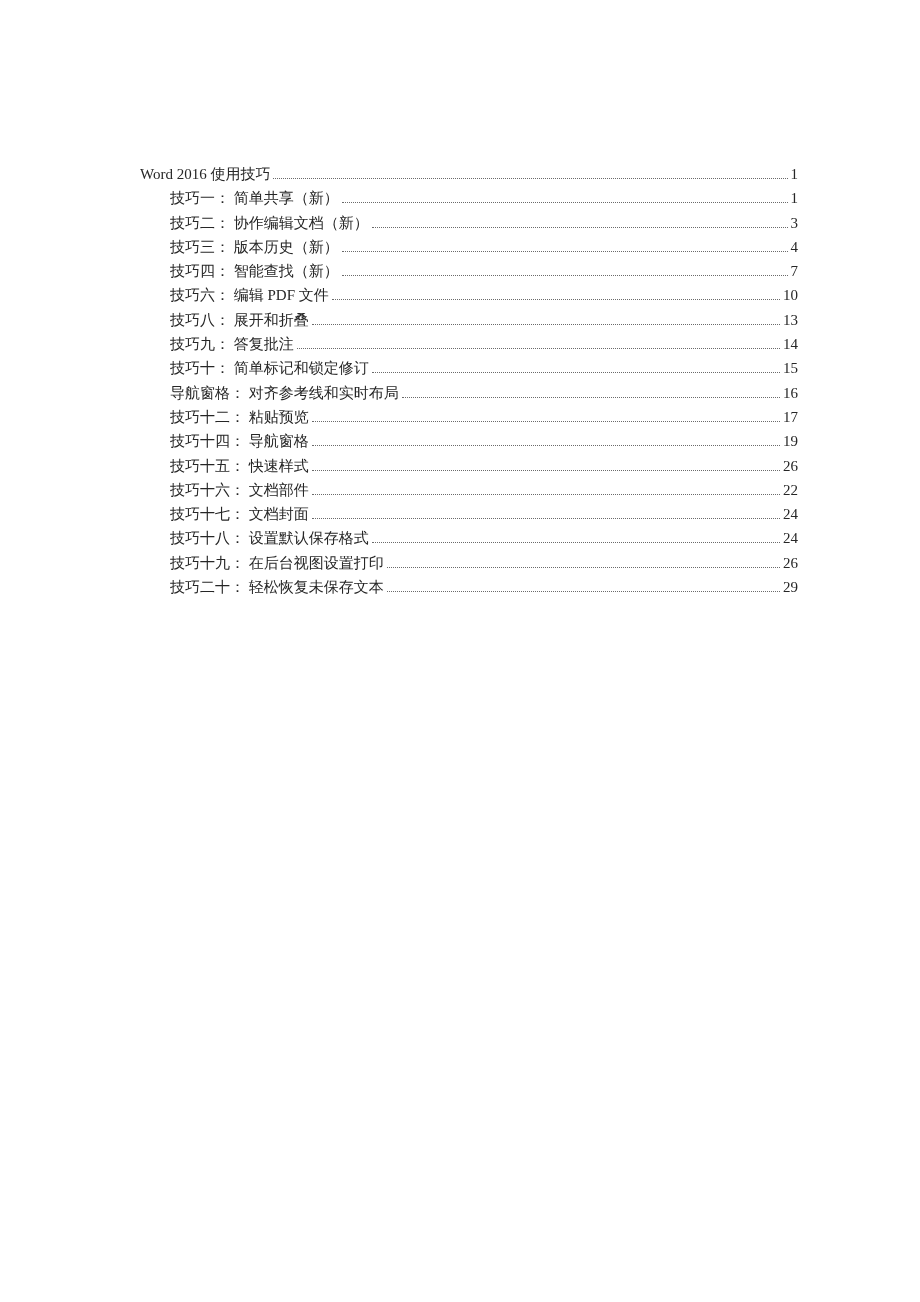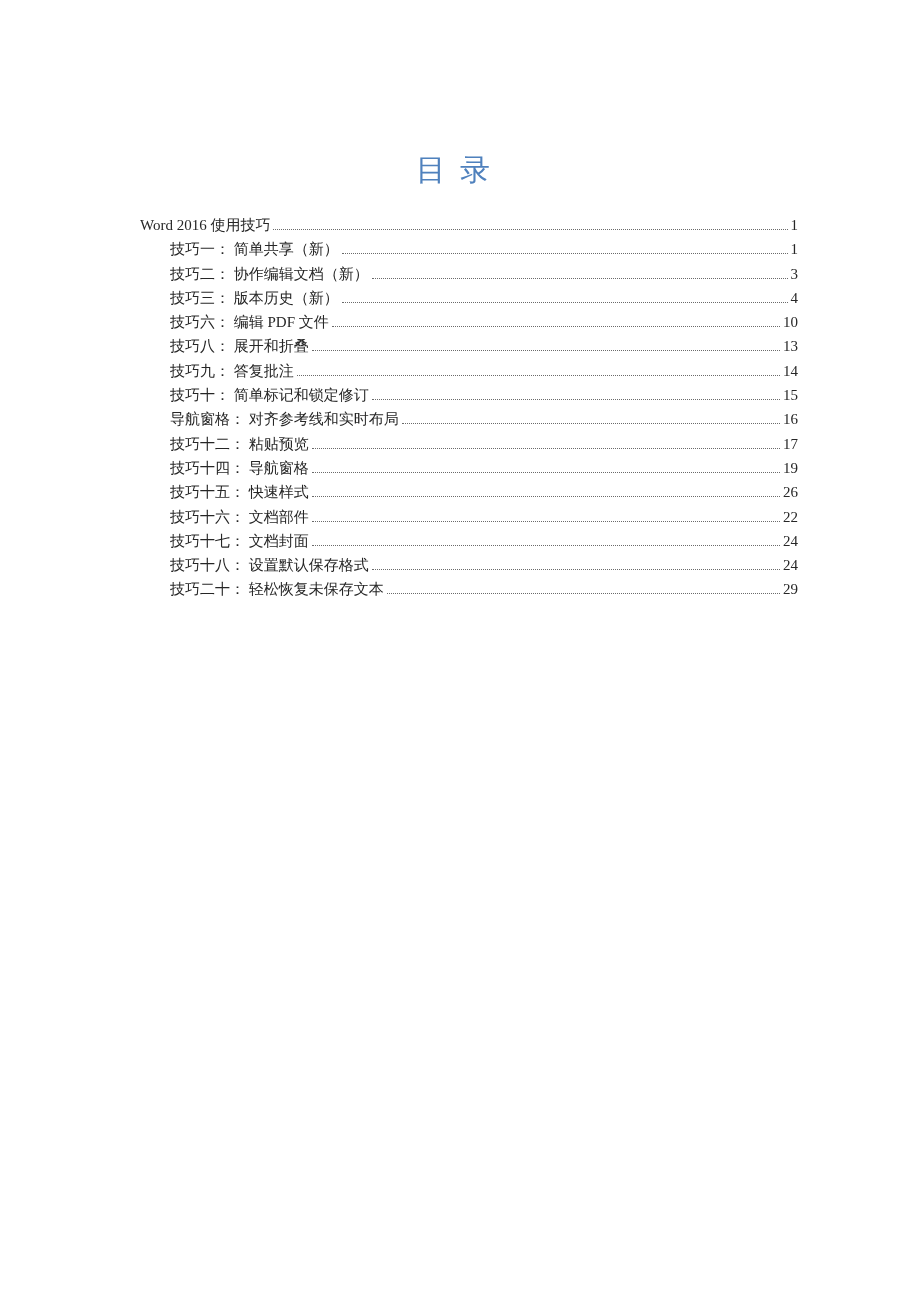--- a/index.html
+++ b/index.html
@@ -47,21 +47,20 @@
     margin: 0 3px 3px 3px;
     min-width: 8px;
     height: 0.9em;
   }
   .toc-page { flex: 0 0 auto; }
 </style>
 </head>
 <body>
 
 <div class="page">
-  <h1 class="toc-title">目录</h1>
 
   <ul class="toc-list">
     <li class="toc-entry l1">
       <span class="toc-label">Word 2016 使用技巧</span>
       <span class="toc-dots"></span>
       <span class="toc-page">1</span>
     </li>
     <li class="toc-entry l2">
       <span class="toc-label">技巧一： 简单共享（新）</span>
       <span class="toc-dots"></span>
@@ -69,20 +68,25 @@
     </li>
     <li class="toc-entry l2">
       <span class="toc-label">技巧二： 协作编辑文档（新）</span>
       <span class="toc-dots"></span>
       <span class="toc-page">3</span>
     </li>
     <li class="toc-entry l2">
       <span class="toc-label">技巧三： 版本历史（新）</span>
       <span class="toc-dots"></span>
       <span class="toc-page">4</span>
+    </li>
+    <li class="toc-entry l2">
+      <span class="toc-label">技巧四： 智能查找（新）</span>
+      <span class="toc-dots"></span>
+      <span class="toc-page">7</span>
     </li>
     <li class="toc-entry l2">
       <span class="toc-label">技巧六： 编辑 PDF 文件</span>
       <span class="toc-dots"></span>
       <span class="toc-page">10</span>
     </li>
     <li class="toc-entry l2">
       <span class="toc-label">技巧八： 展开和折叠</span>
       <span class="toc-dots"></span>
       <span class="toc-page">13</span>
@@ -126,18 +130,23 @@
       <span class="toc-label">技巧十七： 文档封面</span>
       <span class="toc-dots"></span>
       <span class="toc-page">24</span>
     </li>
     <li class="toc-entry l2">
       <span class="toc-label">技巧十八： 设置默认保存格式</span>
       <span class="toc-dots"></span>
       <span class="toc-page">24</span>
     </li>
     <li class="toc-entry l2">
+      <span class="toc-label">技巧十九： 在后台视图设置打印</span>
+      <span class="toc-dots"></span>
+      <span class="toc-page">26</span>
+    </li>
+    <li class="toc-entry l2">
       <span class="toc-label">技巧二十： 轻松恢复未保存文本</span>
       <span class="toc-dots"></span>
       <span class="toc-page">29</span>
     </li>
   </ul>
 </div>
 
 </body></html>

